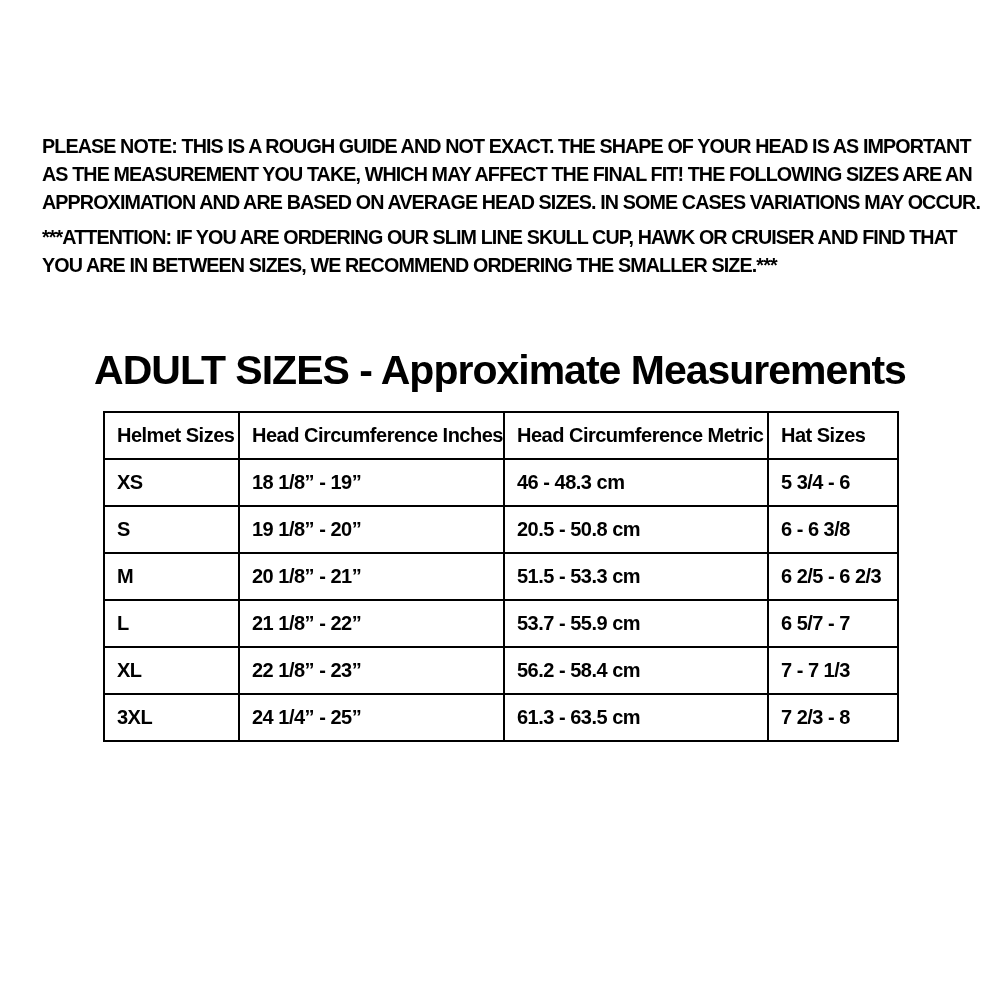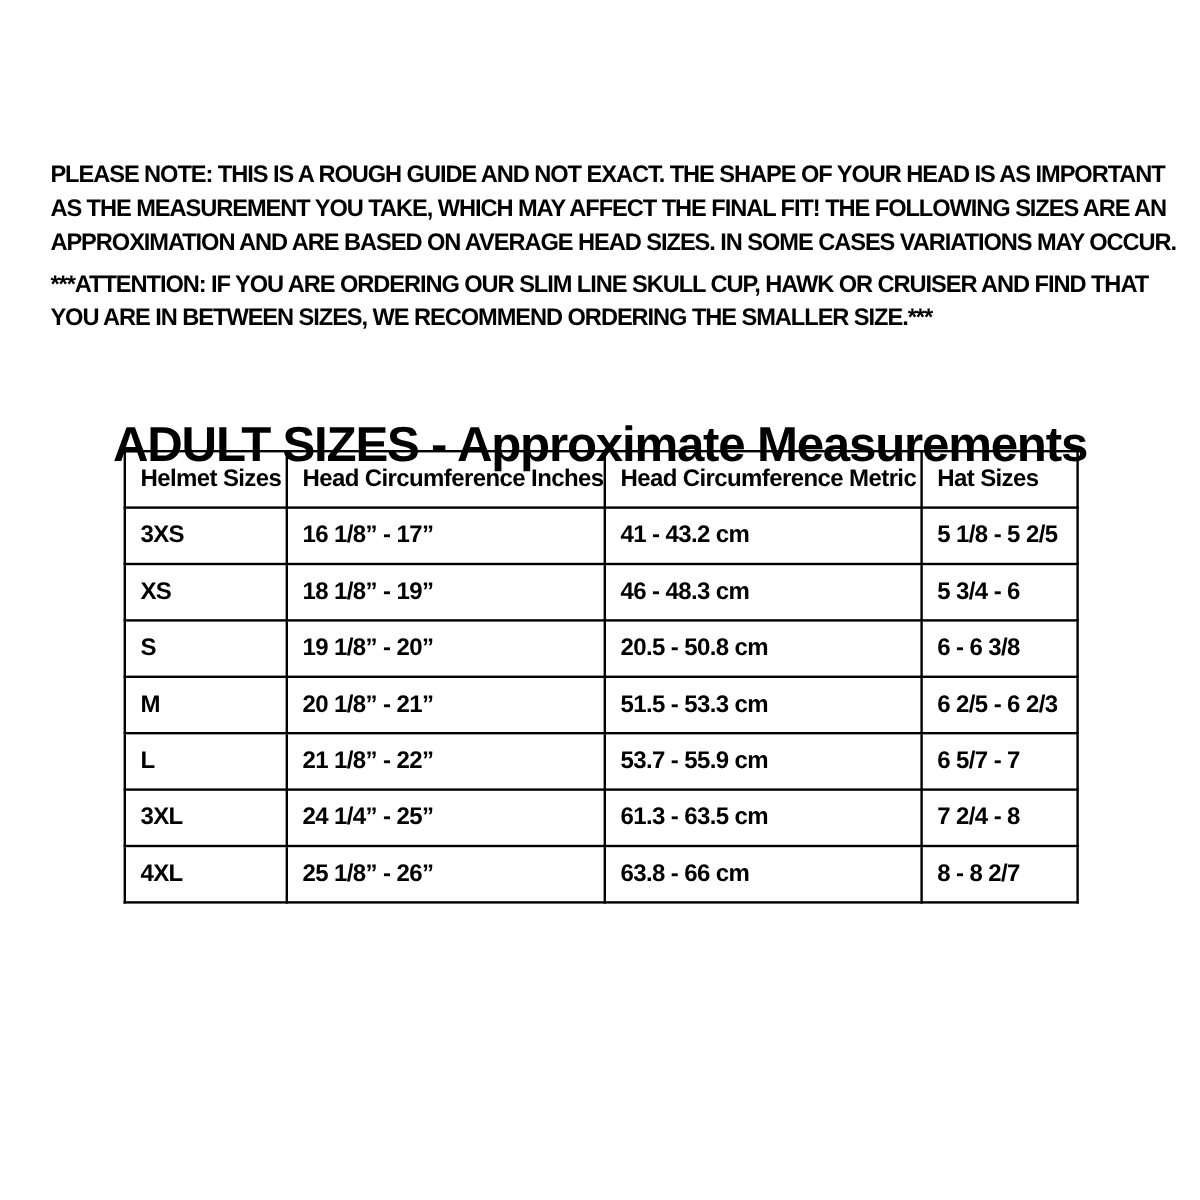--- a/index.html
+++ b/index.html
@@ -36,21 +36,21 @@
     font-size: 41px;
     font-weight: bold;
     letter-spacing: -1px;
     line-height: 46px;
     white-space: nowrap;
   }
 
   table.size-table {
     position: absolute;
     left: 103px;
-    top: 375px;
+    top: 411px;
     border-collapse: collapse;
     table-layout: fixed;
     width: 794px;
   }
   table.size-table th, table.size-table td {
     border: 2px solid #000000;
     height: 45px;
     padding: 0 0 0 12px;
     text-align: left;
     vertical-align: middle;
@@ -94,26 +94,20 @@
     <thead>
       <tr>
         <th>Helmet Sizes</th>
         <th>Head Circumference Inches</th>
         <th>Head Circumference Metric</th>
         <th>Hat Sizes</th>
       </tr>
     </thead>
     <tbody>
         <tr>
-          <td>3XS</td>
-          <td>16 1/8” - 17”</td>
-          <td class="metric-emph">41 - 43.2 cm</td>
-          <td>5 1/8 - 5 2/5</td>
-        </tr>
-        <tr>
           <td>XS</td>
           <td>18 1/8” - 19”</td>
           <td>46 - 48.3 cm</td>
           <td>5 3/4 - 6</td>
         </tr>
         <tr>
           <td>S</td>
           <td>19 1/8” - 20”</td>
           <td>20.5 - 50.8 cm</td>
           <td>6 - 6 3/8</td>
@@ -124,27 +118,27 @@
           <td>51.5 - 53.3 cm</td>
           <td>6 2/5 - 6 2/3</td>
         </tr>
         <tr>
           <td>L</td>
           <td>21 1/8” - 22”</td>
           <td>53.7 - 55.9 cm</td>
           <td>6 5/7 - 7</td>
         </tr>
         <tr>
+          <td>XL</td>
+          <td>22 1/8” - 23”</td>
+          <td>56.2 - 58.4 cm</td>
+          <td>7 - 7 1/3</td>
+        </tr>
+        <tr>
           <td>3XL</td>
           <td>24 1/4” - 25”</td>
           <td>61.3 - 63.5 cm</td>
-          <td>7 2/4 - 8</td>
-        </tr>
-        <tr>
-          <td>4XL</td>
-          <td>25 1/8” - 26”</td>
-          <td>63.8 - 66 cm</td>
-          <td>8 - 8 2/7</td>
+          <td>7 2/3 - 8</td>
         </tr>
       </tbody>
   </table>
 
 </div>
 
 </body></html>

